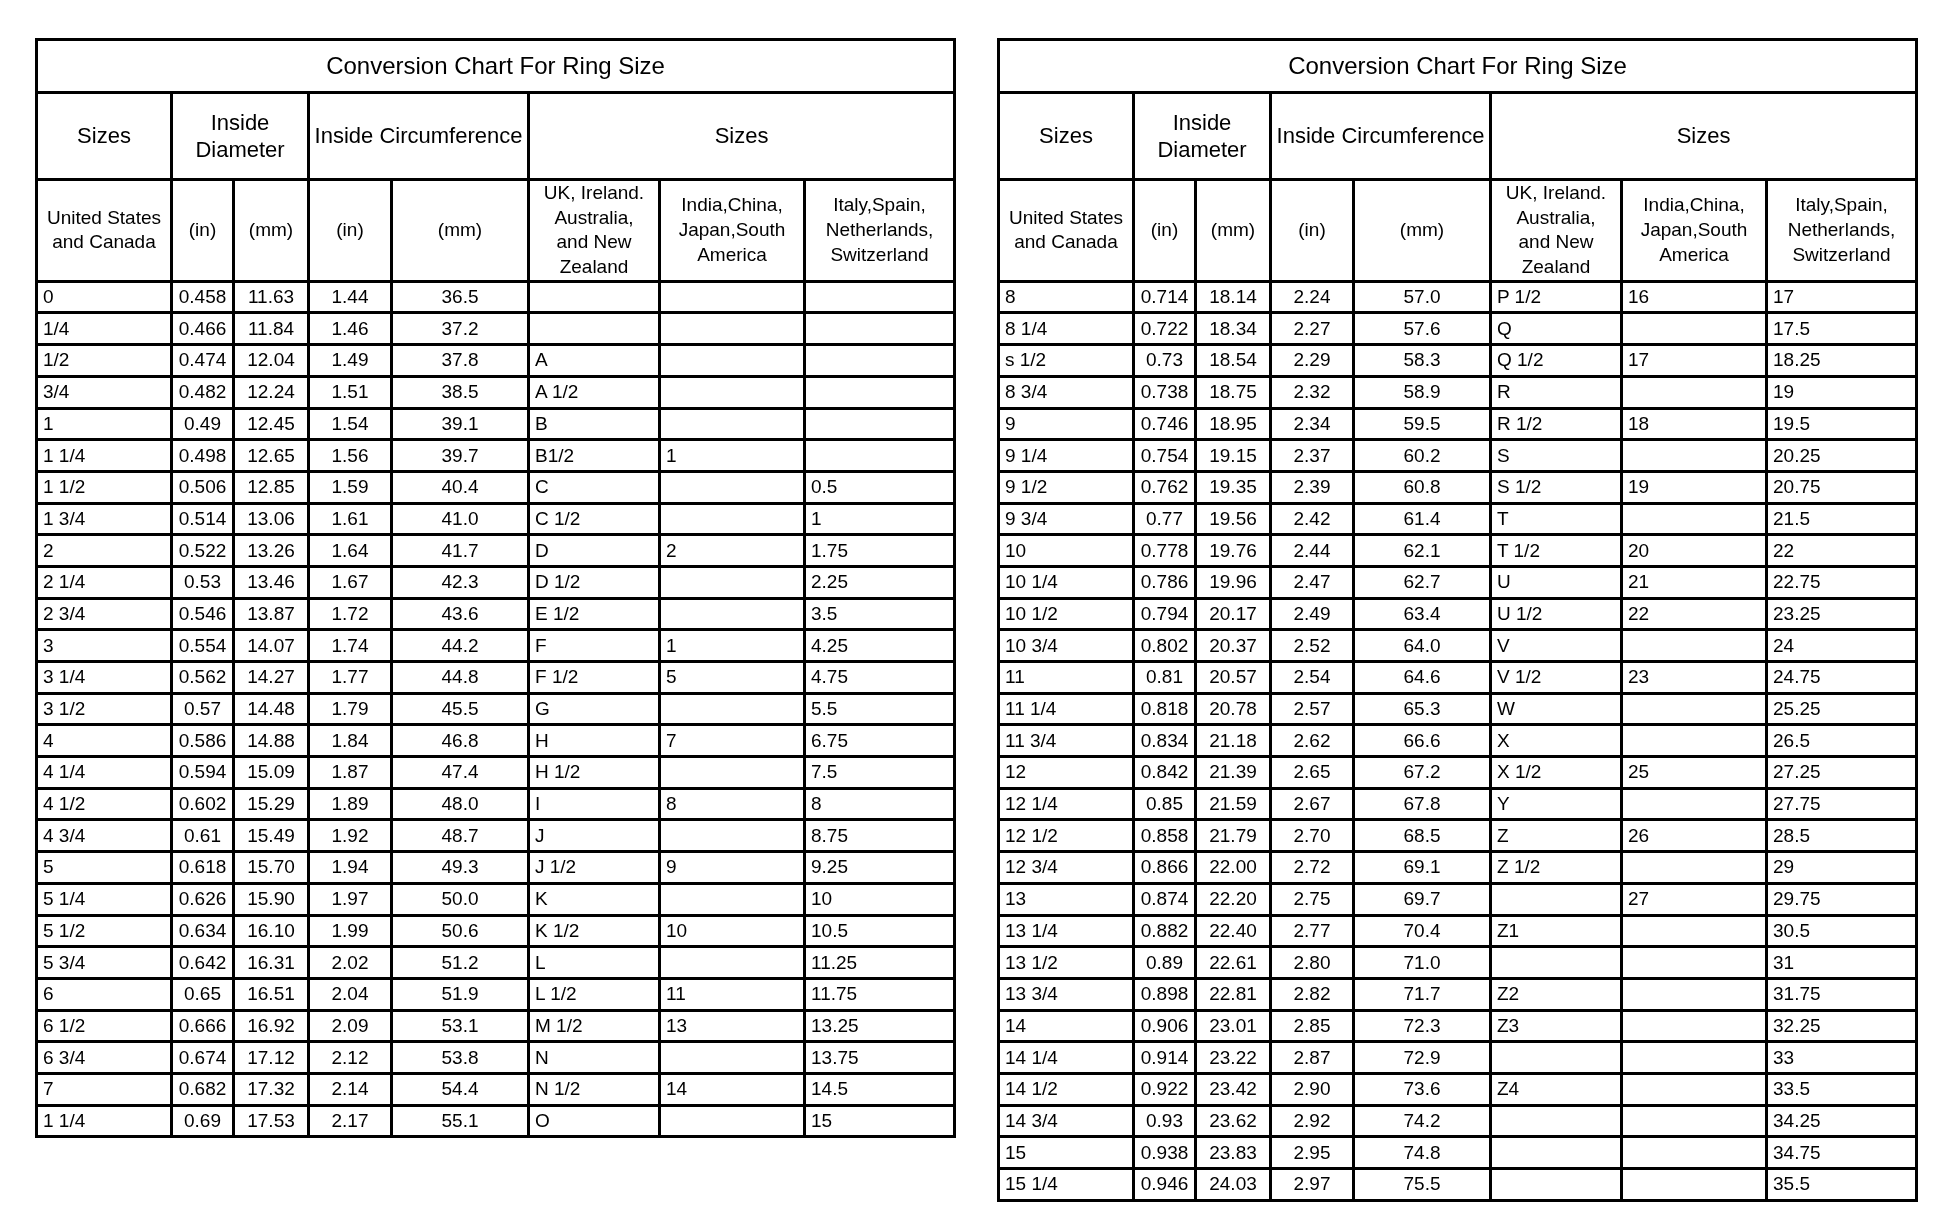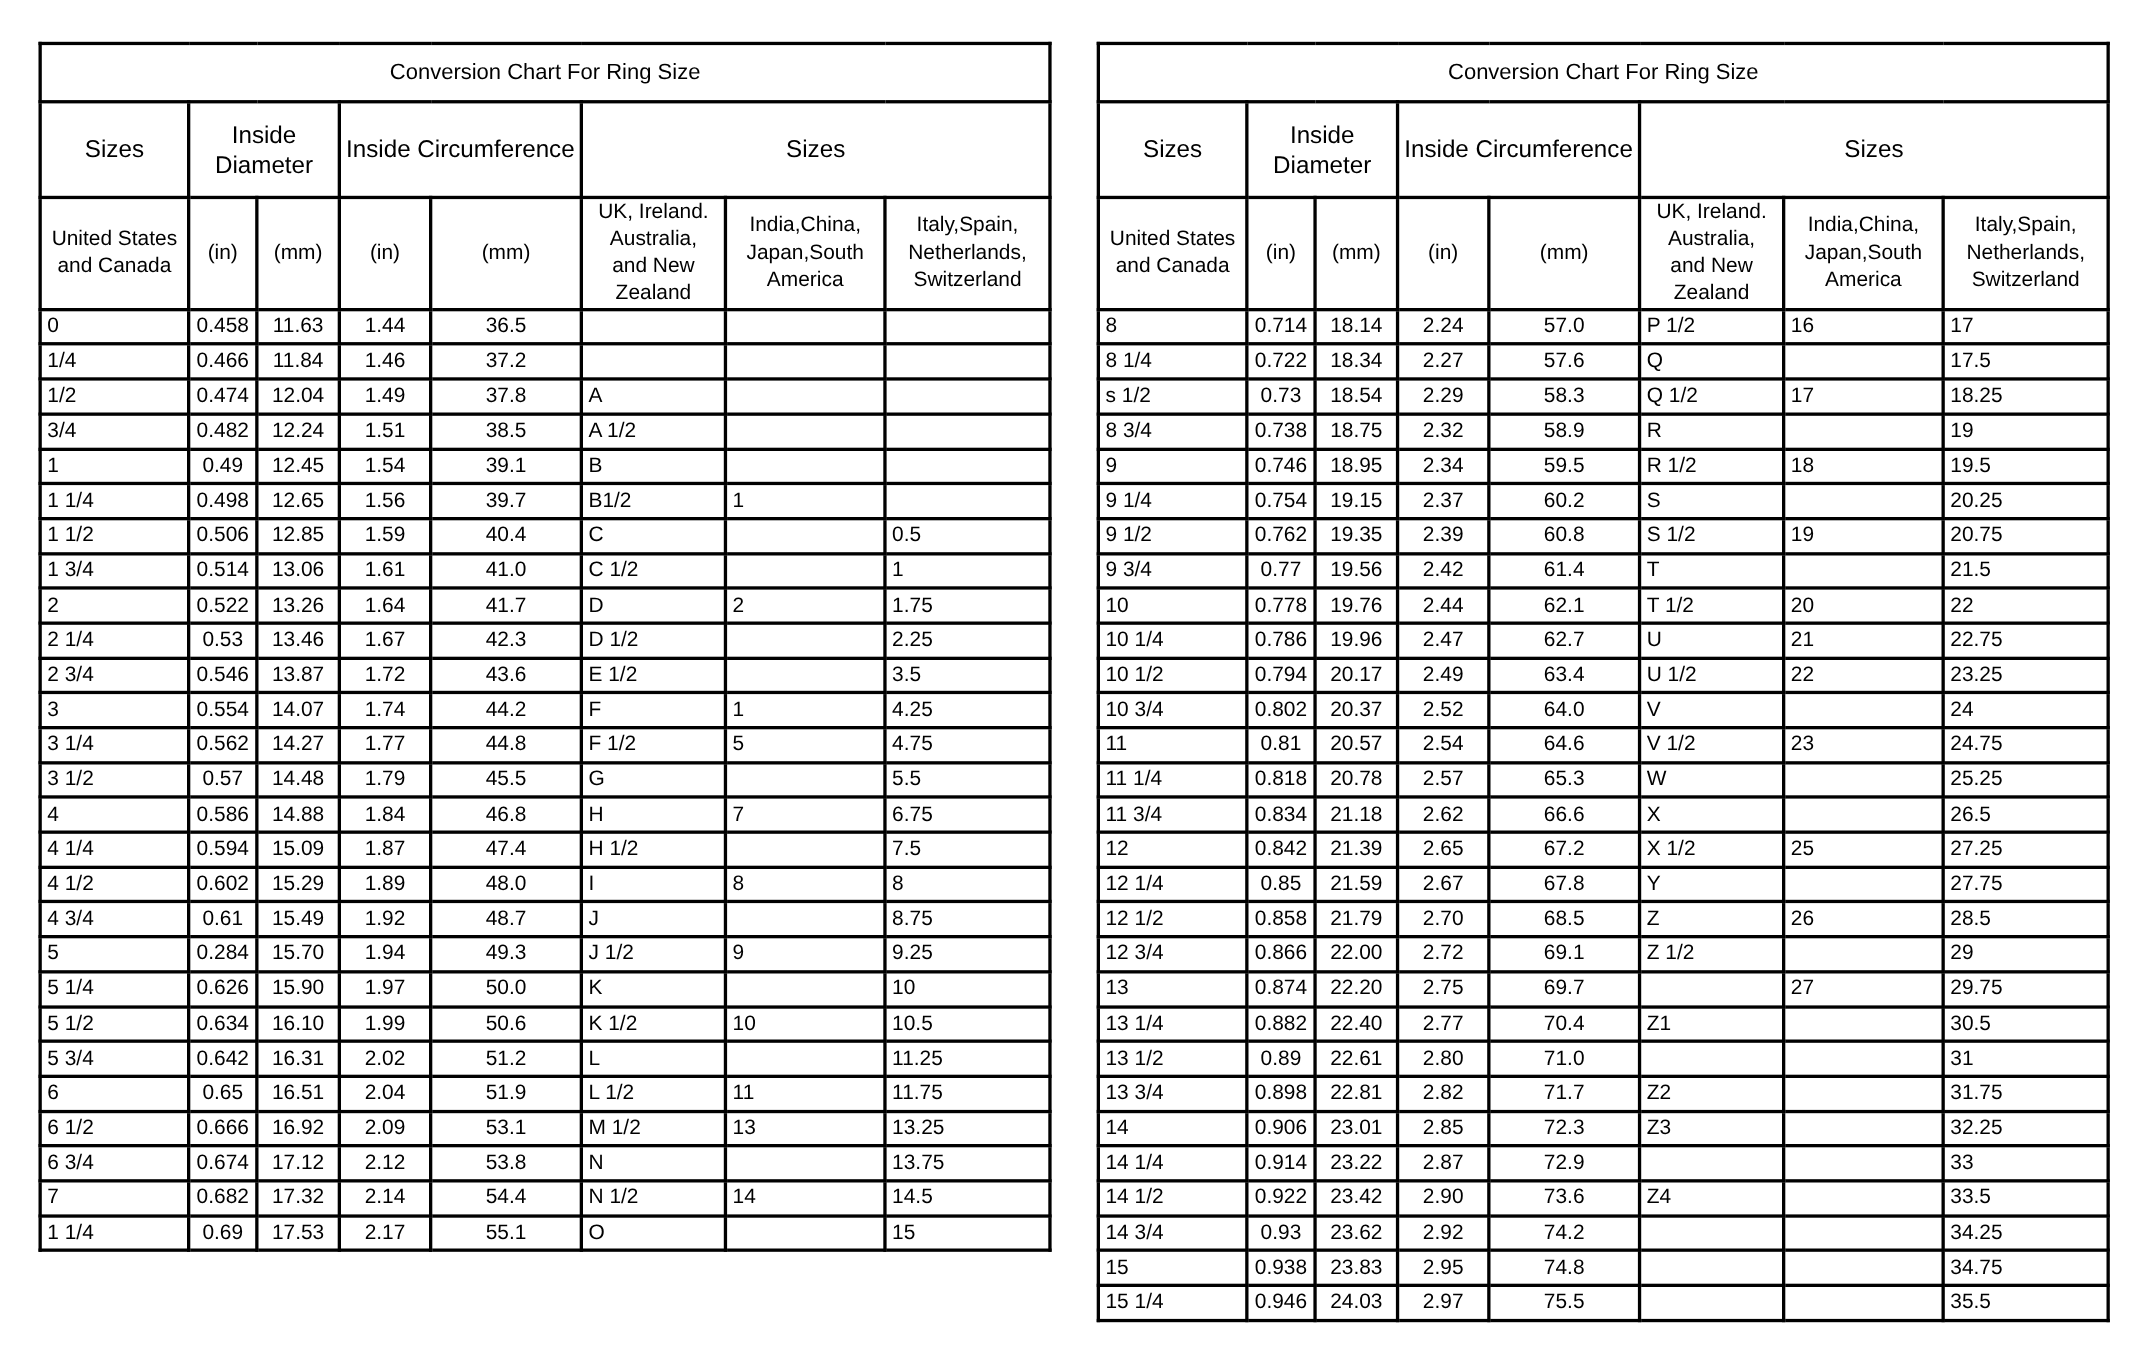--- a/index.html
+++ b/index.html
@@ -28,21 +28,21 @@
   }
   table.conv.left  { left: 35px;  }
   table.conv.right { left: 997px; }
   table.conv th, table.conv td {
     border: 3px solid #000000;
     overflow: hidden;
     white-space: normal;
   }
   tr.title-row th {
     height: 48px;
-    font-size: 20px;
+    font-size: 24px;
     font-weight: normal;
     text-align: center;
     vertical-align: middle;
   }
   tr.group-row th {
     height: 82px;
     font-size: 22px;
     font-weight: normal;
     text-align: center;
     vertical-align: middle;
@@ -290,21 +290,21 @@
           <td class="c1">0.61</td>
           <td class="c2">15.49</td>
           <td class="c3">1.92</td>
           <td class="c4">48.7</td>
           <td class="c5">J</td>
           <td class="c6"></td>
           <td class="c7">8.75</td>
         </tr>
         <tr>
           <td class="c0">5</td>
-          <td class="c1">0.284</td>
+          <td class="c1">0.618</td>
           <td class="c2">15.70</td>
           <td class="c3">1.94</td>
           <td class="c4">49.3</td>
           <td class="c5">J 1/2</td>
           <td class="c6">9</td>
           <td class="c7">9.25</td>
         </tr>
         <tr>
           <td class="c0">5 1/4</td>
           <td class="c1">0.626</td>

